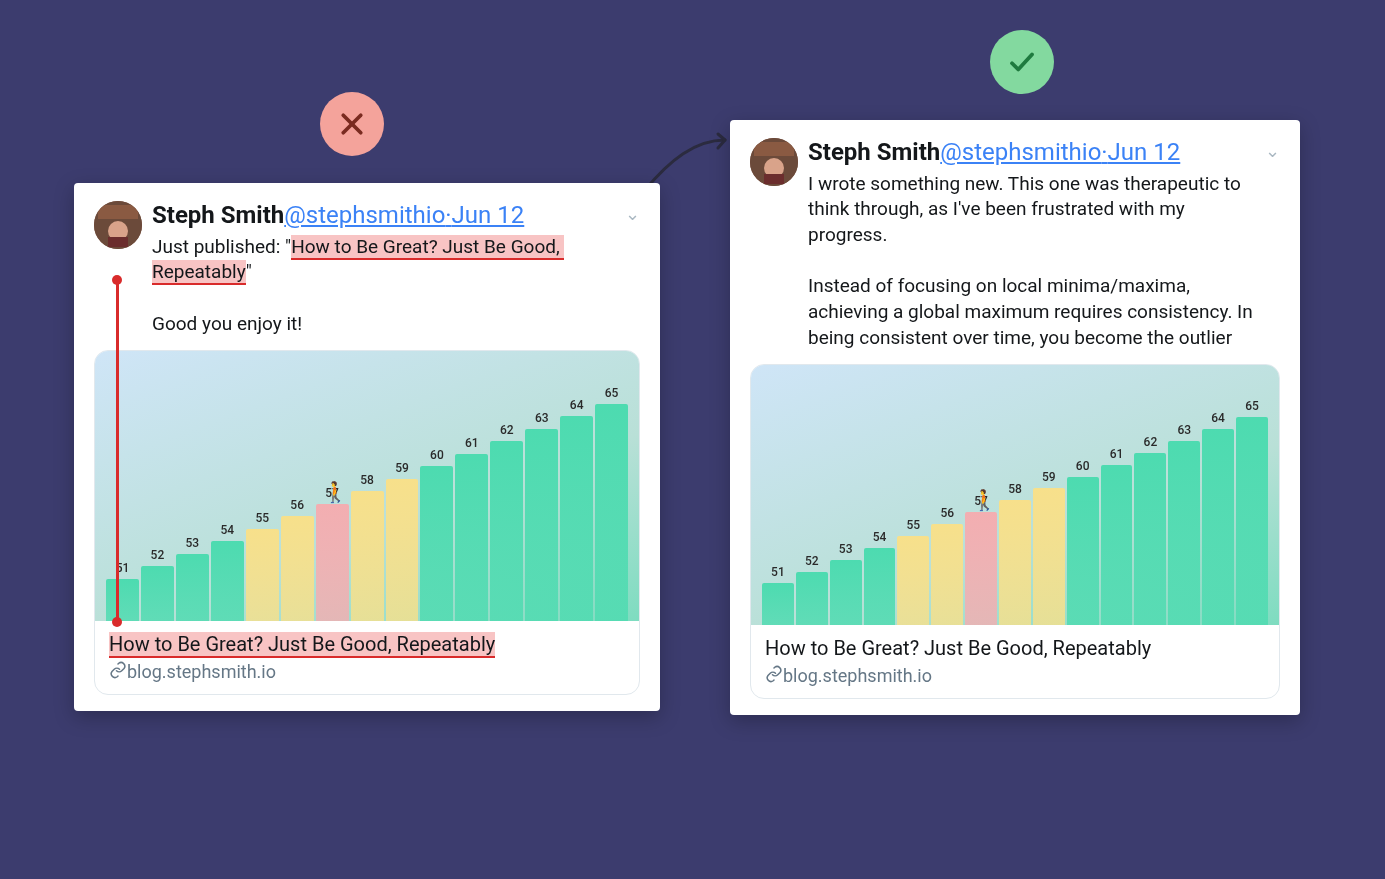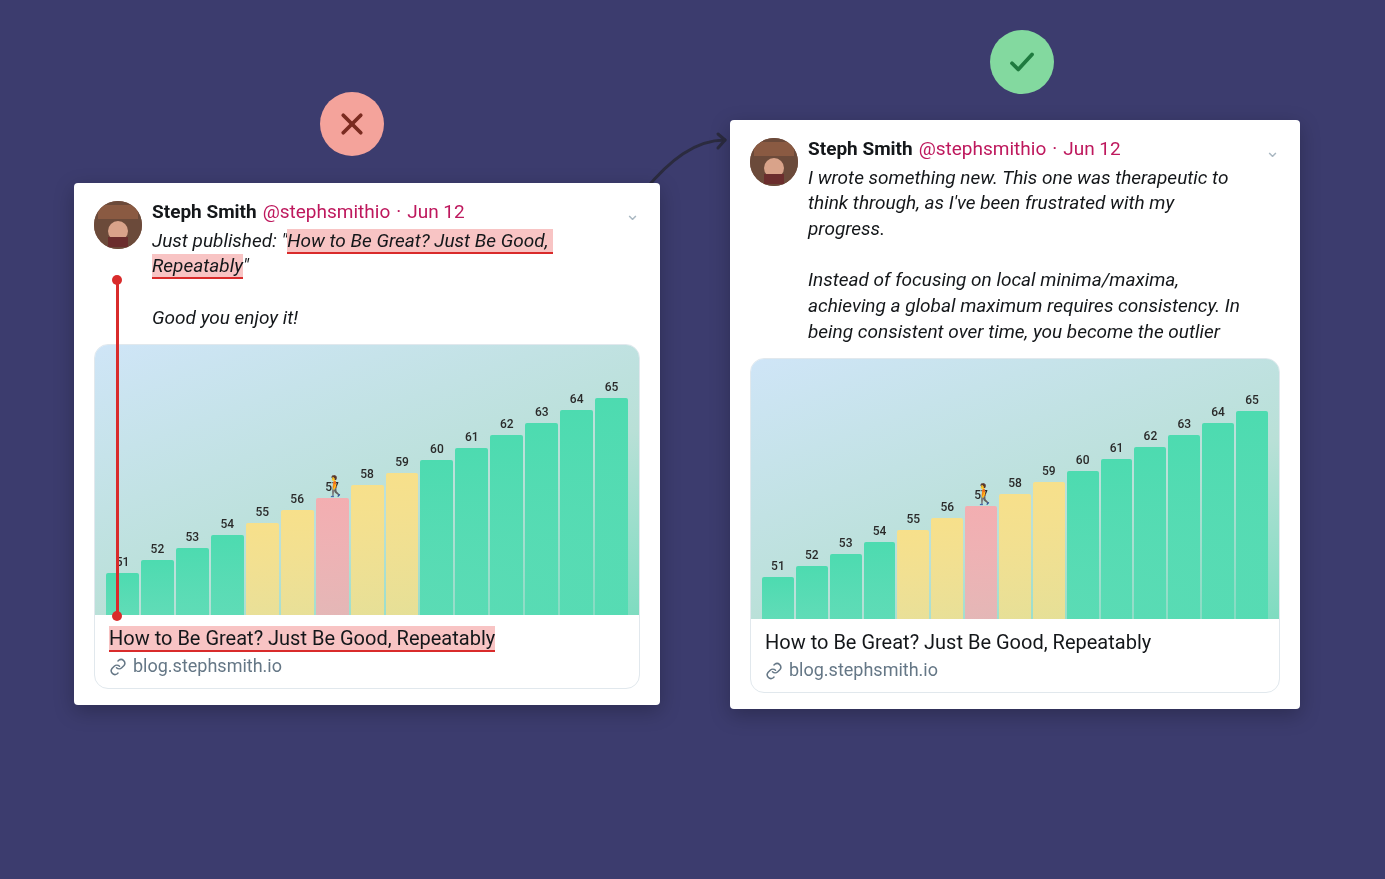--- a/index.html
+++ b/index.html
@@ -29,42 +29,42 @@
     color:#14171a;
   }
   .tweet-head{display:flex;align-items:flex-start;gap:10px;}
   .avatar{
     width:48px;height:48px;border-radius:50%;
     background:#7a4b3a;flex:0 0 48px;display:flex;align-items:center;justify-content:center;
     overflow:hidden;
   }
   .avatar svg{width:48px;height:48px;}
   .head-text{flex:1;min-width:0;}
-  .name-row{display:flex;align-items:flex-end;gap:6px;font-size:19px;line-height:1.2;}
+  .name-row{display:flex;align-items:flex-end;font-size:24px;line-height:1.2;}
   .name{font-weight:700;color:#14171a;}
-  .meta{color:#be185d;font-weight:400;}
+  .meta{color:#3b82f6;font-weight:400;text-decoration:underline;}
   .caret{color:#aab8c2;font-size:18px;padding-top:2px;}
-  .body-text{font-size:19px;line-height:1.35;color:#14171a;margin-top:4px;white-space:pre-wrap;font-style:italic;}
+  .body-text{font-size:19px;line-height:1.35;color:#14171a;margin-top:4px;white-space:pre-wrap;}
   .hl{background:#f8c4c4;box-decoration-break:clone;-webkit-box-decoration-break:clone;}
   .underline-red{border-bottom:2px solid #d92b2b;}
   .link-card{
     border:1px solid #e1e8ed;border-radius:14px;overflow:hidden;margin-top:14px;
   }
   .link-image{
     height:270px;position:relative;
     background:linear-gradient(160deg,#cfe5f7 0%, #b9e0d7 60%, #7edcc0 100%);
   }
   .link-image.small{height:260px;}
   .steps{position:absolute;left:0;right:0;bottom:0;display:flex;align-items:flex-end;padding:0 10px;}
   .step{flex:1;margin:0 1px;position:relative;}
   .step .bar{width:100%;border-radius:2px 2px 0 0;}
   .step .lbl{position:absolute;top:-18px;left:0;right:0;text-align:center;font-size:12px;color:#2a2a2a;font-weight:500;}
   .link-meta{padding:10px 14px 12px;}
   .link-title{font-size:20px;color:#14171a;line-height:1.3;}
-  .link-url{font-size:18px;color:#657786;display:flex;align-items:flex-end;gap:6px;margin-top:4px;}
+  .link-url{font-size:18px;color:#657786;display:flex;align-items:flex-start;margin-top:4px;}
   .link-url svg{width:18px;height:18px;stroke:#657786;}
   .annot{position:absolute;pointer-events:none;}
   .redline{position:absolute;background:#d92b2b;}
   .dot{width:10px;height:10px;border-radius:50%;background:#d92b2b;position:absolute;}
   .arrow{position:absolute;}
   .arrow svg{overflow:visible;}
   .walker{position:absolute;font-size:20px;line-height:1;color:#000;}
 </style>
 </head>
 <body>

